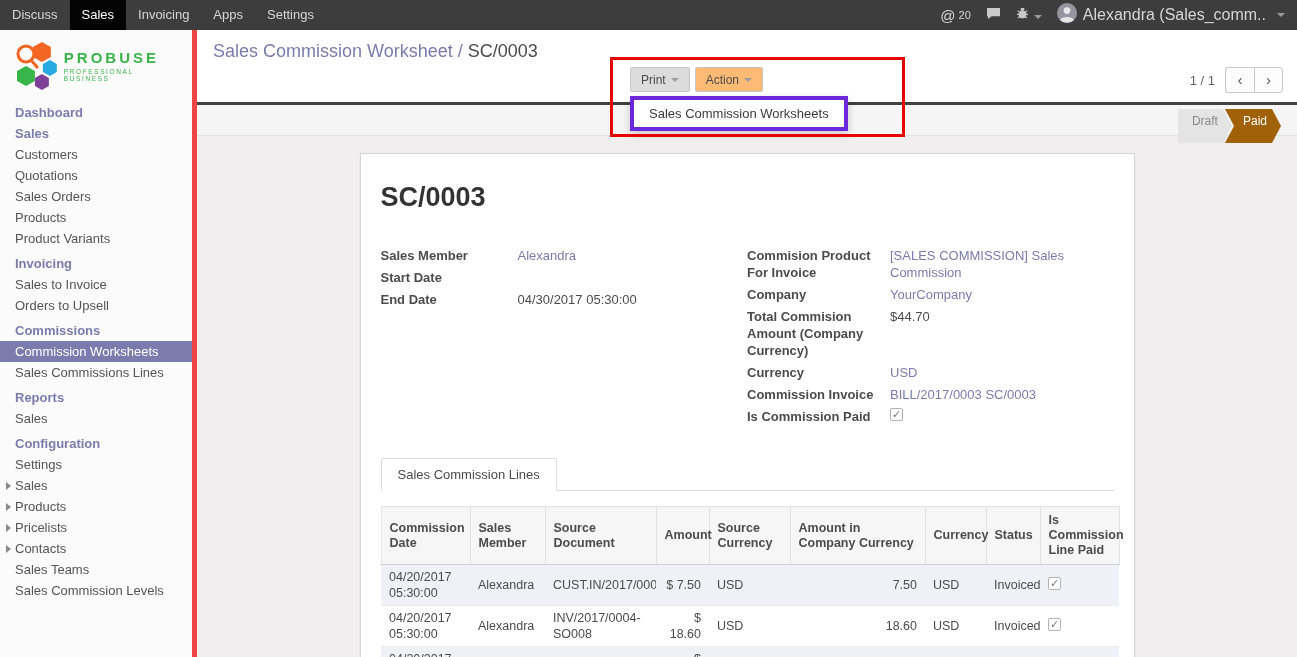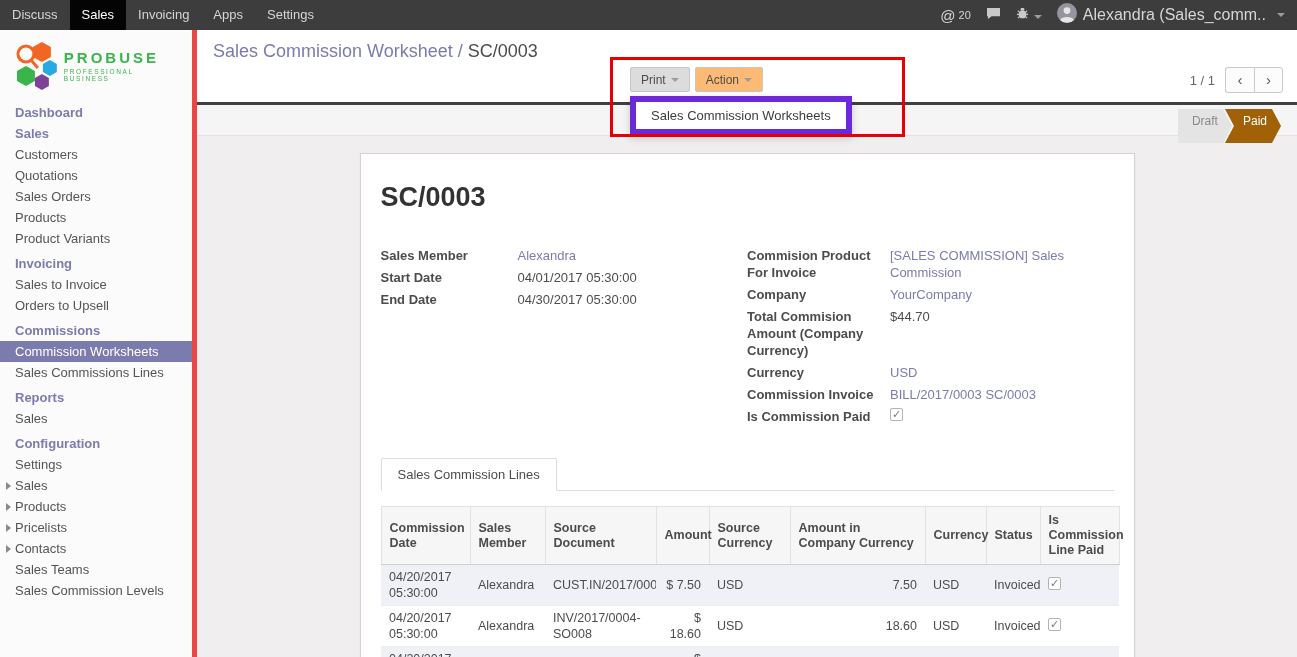--- a/index.html
+++ b/index.html
@@ -43,21 +43,21 @@
   .btn-row { position:absolute; left:433px; top:37px; display:flex; gap:5px; }
   .btn { font-family:inherit; font-size:12px; color:#4c4c4c; background:#fdba74; border:1px solid #c6c6c6; border-radius:2px; padding:4px 10px; cursor:pointer; height:25px; }
   .btn.open { background:#dcdcdc; }
   .pager { position:absolute; right:14px; top:37px; display:flex; align-items:center; gap:10px; color:#666; }
   .pager-text { font-size:13px; }
   .pager-btns { display:flex; }
   .pager-btn { width:29px; height:26px; border:1px solid #c9c9c9; background:#fcfcfc; color:#555; font-size:15px; line-height:24px; text-align:center; cursor:pointer; }
   .pager-btn.prev { border-radius:3px 0 0 3px; border-right:none; }
   .pager-btn.next { border-radius:0 3px 3px 0; }
 
-  .dropdown-menu { position:absolute; left:433px; top:66px; background:#fff; border:6px solid #6d28d9; box-shadow:0 3px 8px rgba(0,0,0,.18); z-index:30; min-width:206px; }
+  .dropdown-menu { position:absolute; left:433px; top:66px; background:#fff; border:4px solid #6d28d9; box-shadow:0 3px 8px rgba(0,0,0,.18); z-index:30; min-width:206px; }
   .dropdown-item { padding:6px 15px; font-size:13px; color:#3c3c3c; white-space:nowrap; cursor:pointer; }
   .annotation-rect { position:absolute; left:413px; top:27px; width:295px; height:80px; border:3px solid #e60000; z-index:40; pointer-events:none; }
 
   
   .statusbar { height:31px; background:#f5f5f5; border-bottom:1px solid #e2e2e2; position:relative; }
   .status-steps { position:absolute; right:16px; top:4px; display:flex; }
   .status-step { height:34px; line-height:24px; font-size:12px; padding:0 14px 0 14px; }
   .status-step.inactive { background:#e4e4e4; color:#8a8a8a;
     clip-path:polygon(0 0, calc(100% - 9px) 0, 100% 50%, calc(100% - 9px) 100%, 0 100%); }
   .status-step.active { background:#a16207; color:#fff; margin-left:-7px; padding-left:18px;
@@ -243,21 +243,20 @@
           <div class="sheet-title">SC/0003</div>
 
           <div class="field-groups">
             <div class="fgroup left">
               <div class="frow">
                 <div class="flabel">Sales Member</div>
                 <div class="fvalue"><span class="link">Alexandra</span></div>
               </div>
               <div class="frow">
                 <div class="flabel">Start Date</div>
-                <div class="fvalue"><span>04/01/2017 05:30:00</span></div>
               </div>
               <div class="frow">
                 <div class="flabel">End Date</div>
                 <div class="fvalue"><span>04/30/2017 05:30:00</span></div>
               </div>
             </div>
 
             <div class="fgroup right">
               <div class="frow">
                 <div class="flabel">Commision Product For Invoice</div>

